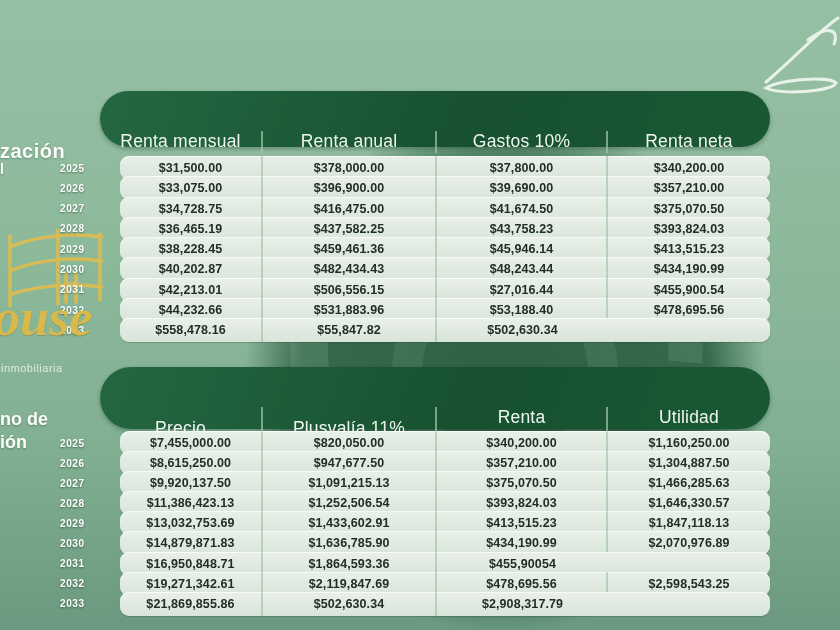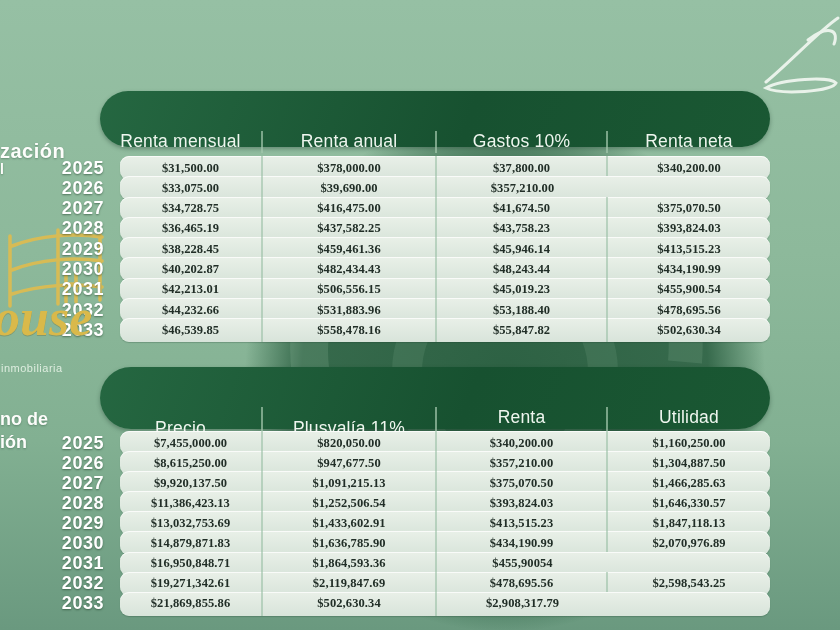--- a/index.html
+++ b/index.html
@@ -30,26 +30,26 @@
     color:#eff6ef;font-size:17.5px;letter-spacing:.2px;white-space:pre-line;line-height:1.25;
     border-right:2px solid rgba(162,200,172,.7);box-sizing:border-box;margin-top:40px;}
   .hcell:last-child{border-right:none;}
   #t1-header{left:100px;top:91px;width:670px;height:56px;border-radius:28px;}
   #t2-header{left:100px;top:367px;width:670px;height:62px;border-radius:31px;}
   .rows{position:absolute;}
   #t1-rows{left:60px;top:159px;}
   #t2-rows{left:60px;top:434px;}
   .row{display:flex;align-items:center;height:18px;margin-bottom:2.3px;}
   #t2-rows .row{margin-bottom:2.1px;}
-  .year{width:46px;color:#ffffff;font-weight:700;font-size:18px;letter-spacing:.6px;
-    text-shadow:0 1px 2px rgba(20,50,30,.5);text-align:center;}
+  .year{width:46px;color:#ffffff;font-weight:700;font-size:10px;letter-spacing:.6px;
+    text-shadow:0 1px 2px rgba(20,50,30,.5);}
   .pill{margin-left:14px;width:650px;height:24px;display:grid;
     grid-template-columns:143px 174px 171px 162px;border-radius:9px;
     background:linear-gradient(180deg,#e9f0e8 0%,#d8e4da 100%);
-    box-shadow:inset 0 1px 0 rgba(255,255,255,.75),0 1px 1px rgba(25,55,38,.22);font-family:Liberation Serif, serif;}
+    box-shadow:inset 0 1px 0 rgba(255,255,255,.75),0 1px 1px rgba(25,55,38,.22);}
   .cell{display:flex;align-items:center;justify-content:center;font-weight:700;
     font-size:12.5px;color:#212e27;border-right:2px solid rgba(148,188,160,.55);
     box-sizing:border-box;letter-spacing:.1px;}
   .cell:last-child{border-right:none;}
 </style>
 </head>
 <body>
 
 <div id="stage">
 
@@ -117,20 +117,21 @@
       <div class="cell">$378,000.00</div>
       <div class="cell">$37,800.00</div>
       <div class="cell">$340,200.00</div>
     </div>
   </div>
 
   <div class="row">
     <div class="year">2026</div>
     <div class="pill">
       <div class="cell">$33,075.00</div>
+      <div class="cell">$396,900.00</div>
       <div class="cell">$39,690.00</div>
       <div class="cell">$357,210.00</div>
     </div>
   </div>
 
   <div class="row">
     <div class="year">2027</div>
     <div class="pill">
       <div class="cell">$34,728.75</div>
       <div class="cell">$416,475.00</div>
@@ -167,39 +168,38 @@
       <div class="cell">$48,243.44</div>
       <div class="cell">$434,190.99</div>
     </div>
   </div>
 
   <div class="row">
     <div class="year">2031</div>
     <div class="pill">
       <div class="cell">$42,213.01</div>
       <div class="cell">$506,556.15</div>
-      <div class="cell">$45,019.23</div>
+      <div class="cell">$27,016.44</div>
       <div class="cell">$455,900.54</div>
     </div>
   </div>
 
   <div class="row">
     <div class="year">2032</div>
     <div class="pill">
       <div class="cell">$44,232.66</div>
       <div class="cell">$531,883.96</div>
       <div class="cell">$53,188.40</div>
       <div class="cell">$478,695.56</div>
     </div>
   </div>
 
   <div class="row">
     <div class="year">2033</div>
     <div class="pill">
-      <div class="cell">$46,539.85</div>
       <div class="cell">$558,478.16</div>
       <div class="cell">$55,847.82</div>
       <div class="cell">$502,630.34</div>
     </div>
   </div>
 </div>
   </section>
 
   <section class="table-block">
     <header class="thead" id="t2-header">

